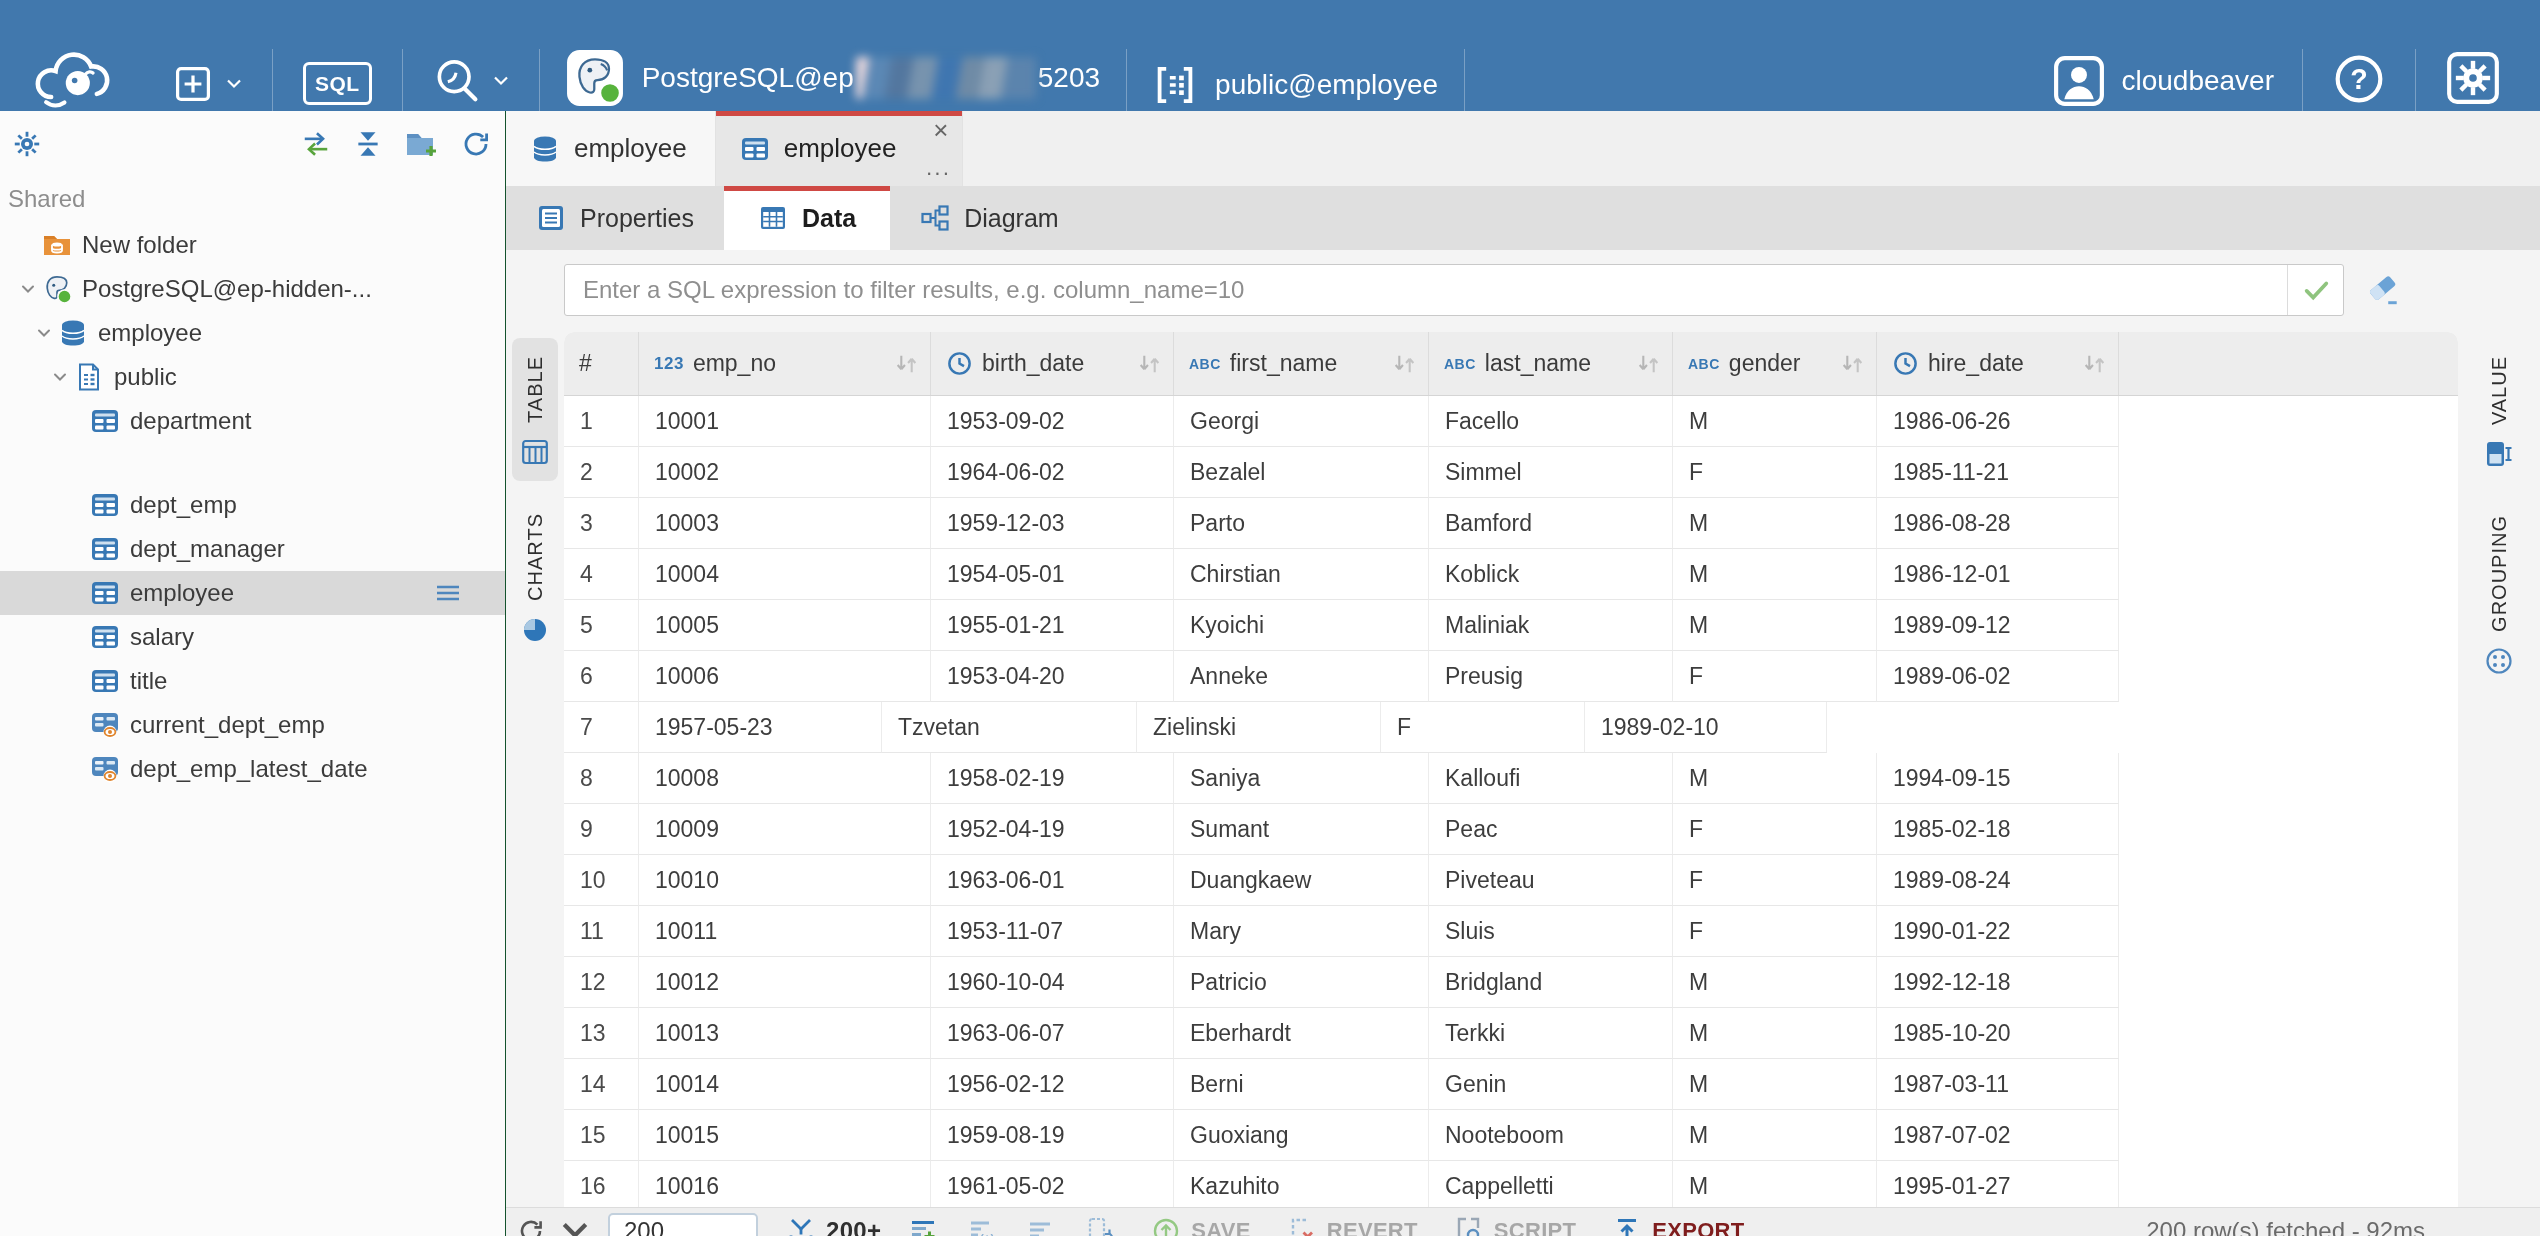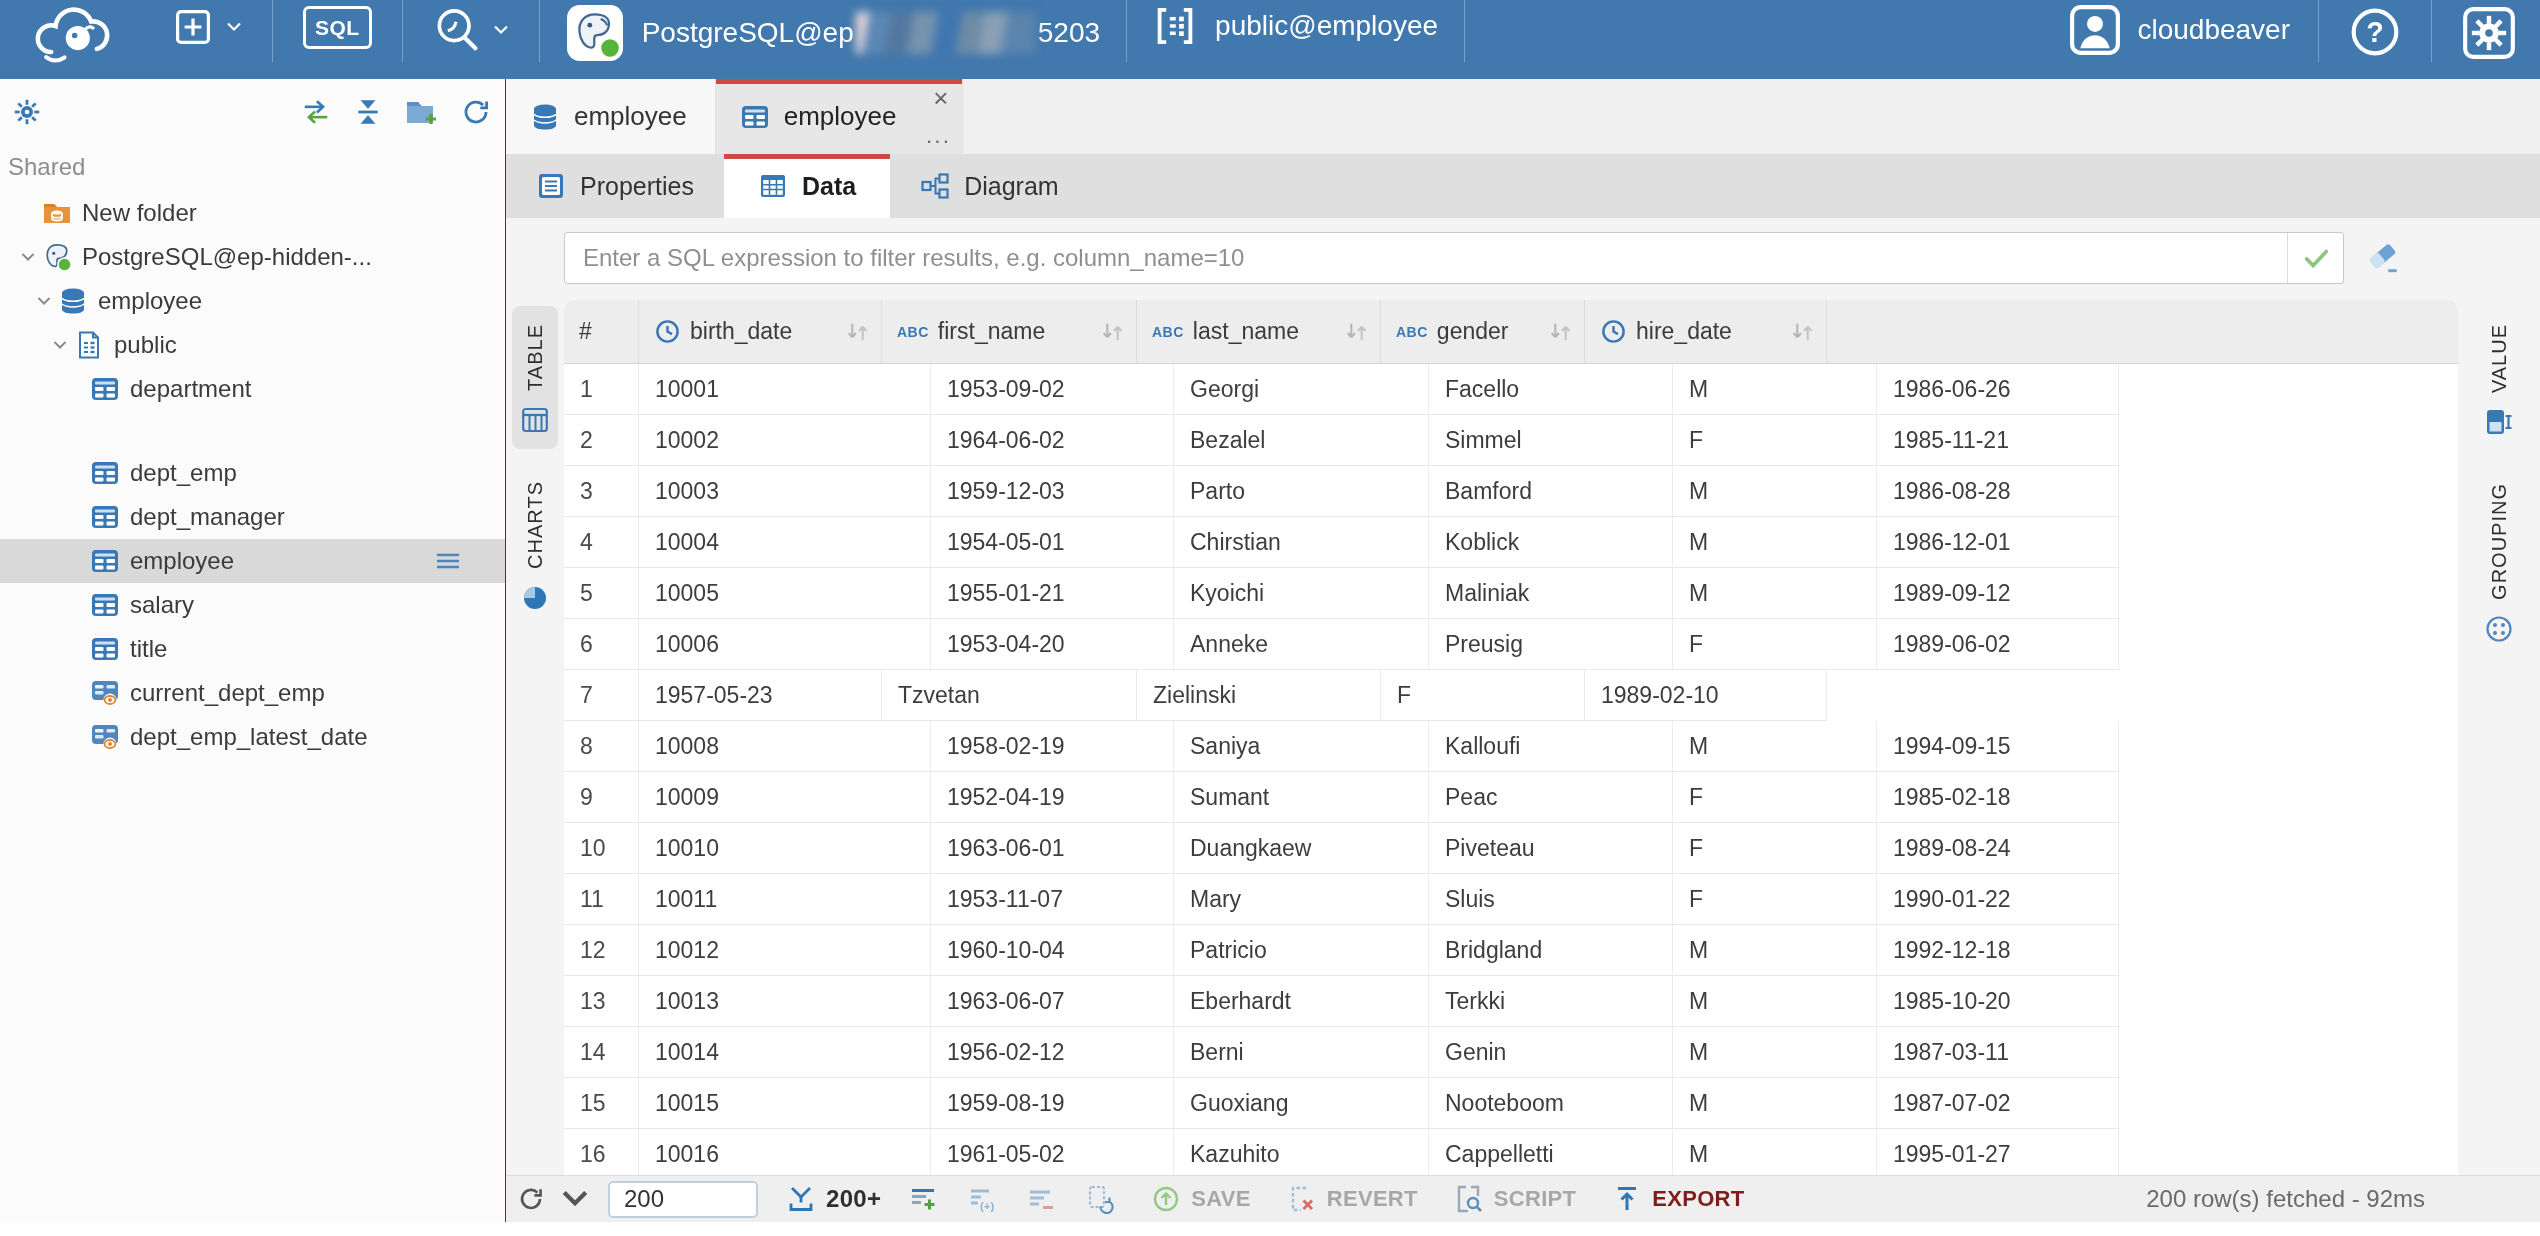--- a/index.html
+++ b/index.html
@@ -2,21 +2,21 @@
 <html><head>
 <meta charset="utf-8">
 <style>
   *{box-sizing:border-box;margin:0;padding:0}
   html,body{width:2540px;height:1236px;overflow:hidden;background:#fff;
     font-family:"Liberation Sans","DejaVu Sans",sans-serif;color:#333;}
   .icon{display:inline-flex;flex:0 0 auto}
   .icon svg{display:block;width:100%;height:100%}
 
   
-  .topbar{height:79px;background:#4178ad;display:flex;align-items:flex-start;padding:0 0 0 26px;color:#fff}
+  .topbar{height:111px;background:#4178ad;display:flex;align-items:flex-end;padding:0 16px 0 26px;color:#fff}
   .tb-sep{width:1px;height:62px;background:rgba(255,255,255,.30);margin:0 20px}
   .tb-btn{display:flex;align-items:center;gap:8px;padding:6px 10px;cursor:pointer}
   .logo{width:96px;height:66px;margin-right:40px}
   .sqlbox{border:3px solid #fff;border-radius:6px;font-weight:bold;font-size:21px;padding:8px 9px;letter-spacing:.5px;line-height:1}
   .tb-conn{display:flex;align-items:center;gap:18px;padding:4px 6px}
   .tb-conn-name{font-size:28px;display:flex;align-items:center}
   .redacted{display:inline-block;width:180px;height:42px;margin:0 2px;border-radius:3px;
     background:linear-gradient(100deg,#ecd9dd 0 7%,#5b88b5 7% 19%,#53779f 19% 31%,#7793ae 31% 44%,#3f76b0 44% 57%,#6f8ba6 57% 69%,#8aa0b5 69% 81%,#5b84ad 81% 100%);
     filter:blur(5px)}
   .tb-spacer{flex:1}
@@ -563,20 +563,30 @@
                   <circle cx="15" cy="15" r="11" fill="#2e76b8"></circle>
                   <path d="M15 15V4A11 11 0 0 0 4 15z" fill="#a9c8e2"></path>
                 </svg>
             </span>
           </div>
         </div>
 
         <div class="grid-panel">
           <div class="g-header">
               <div class="g-h" style="width: 75px;">#</div>
+              <div class="g-h" style="width: 292px;">
+                <span class="num-ic">123</span>
+                <span>emp_no</span>
+                <span class="icon sort">
+                  <svg viewBox="0 0 26 22">
+                    <path d="M8 3v13M8 16l-3.5-4M8 16l3.5-4" stroke="#b6b6b6" stroke-width="2" fill="none"></path>
+                    <path d="M18 19V6M18 6l-3.5 4M18 6l3.5 4" stroke="#c4c4c4" stroke-width="2" fill="none"></path>
+                  </svg>
+                </span>
+              </div>
               <div class="g-h" style="width: 243px;">
                 <span class="icon ">
                   <svg viewBox="0 0 24 24">
                     <circle cx="12" cy="12" r="9" fill="none" stroke="#3878b4" stroke-width="2.2"></circle>
                     <path d="M12 7v5l4 2.3" stroke="#3878b4" stroke-width="2.2" fill="none"></path>
                   </svg>
                 </span>
                 <span>birth_date</span>
                 <span class="icon sort">
                   <svg viewBox="0 0 26 22">

